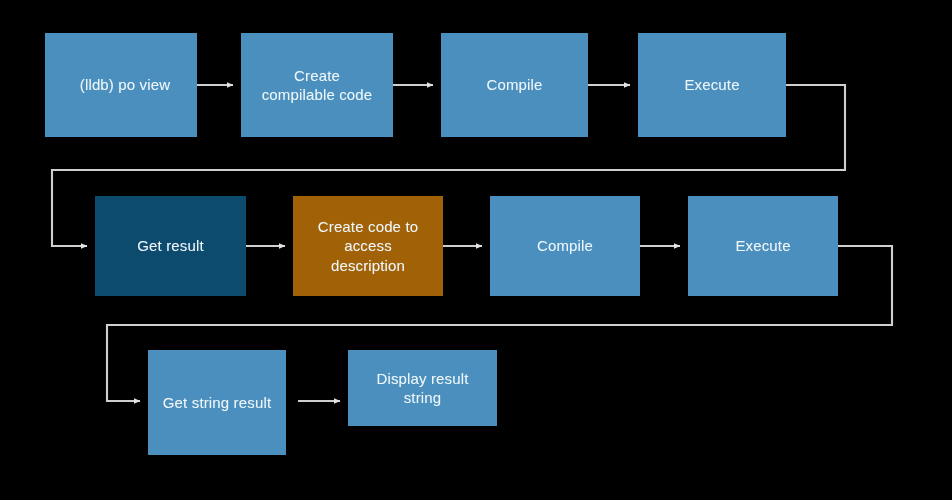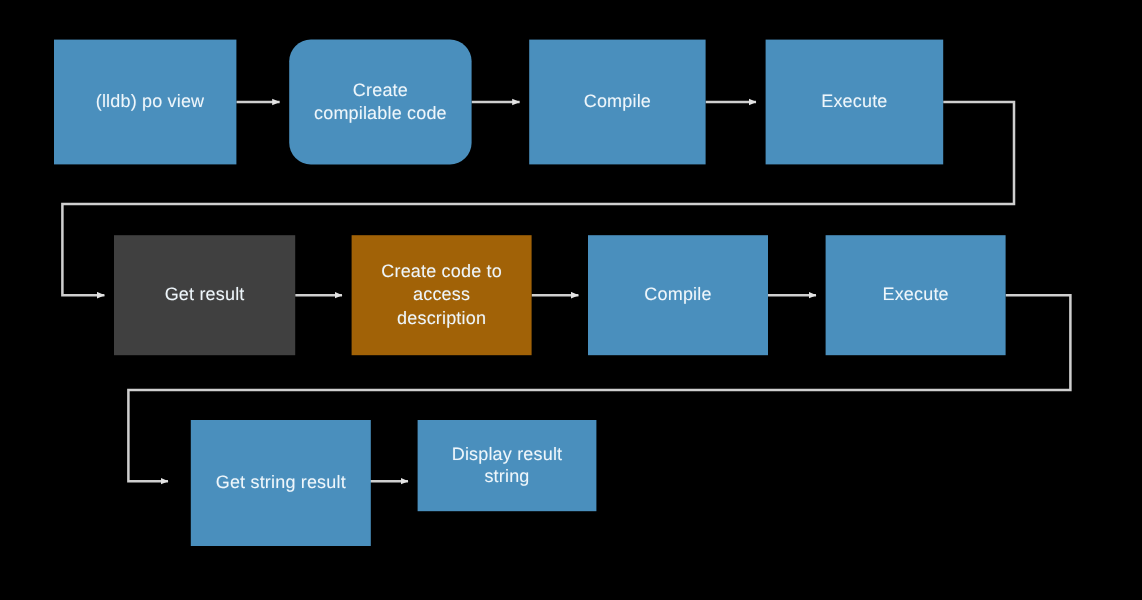--- a/index.html
+++ b/index.html
@@ -76,45 +76,45 @@
 
       <path d="M838,246 L892,246 L892,325 L107,325 L107,401 L140,401" marker-end="url(#arrowhead)"></path>
 
       <line x1="298" y1="401" x2="340" y2="401" marker-end="url(#arrowhead)"></line>
     </g>
   </svg>
 
   <div class="node" style="left: 45px; top: 33px; width: 152px; height: 104px; background: rgb(74, 143, 189); padding-left: 16px;">
     <span class="node-label">(lldb) po view</span>
   </div>
-  <div class="node" style="left: 241px; top: 33px; width: 152px; height: 104px; background: rgb(74, 143, 189); border-radius: 18px;">
+  <div class="node" style="left: 241px; top: 33px; width: 152px; height: 104px; background: rgb(74, 143, 189);">
     <span class="node-label">Create
 compilable code</span>
   </div>
   <div class="node" style="left: 441px; top: 33px; width: 147px; height: 104px; background: rgb(74, 143, 189);">
     <span class="node-label">Compile</span>
   </div>
   <div class="node" style="left: 638px; top: 33px; width: 148px; height: 104px; background: rgb(74, 143, 189);">
     <span class="node-label">Execute</span>
   </div>
-  <div class="node" style="left: 95px; top: 196px; width: 151px; height: 100px; background: #404040;">
+  <div class="node" style="left: 95px; top: 196px; width: 151px; height: 100px; background: #0c4a6e;">
     <span class="node-label">Get result</span>
   </div>
   <div class="node" style="left: 293px; top: 196px; width: 150px; height: 100px; background: #a16207;">
     <span class="node-label">Create code to
 access
 description</span>
   </div>
   <div class="node" style="left: 490px; top: 196px; width: 150px; height: 100px; background: rgb(74, 143, 189);">
     <span class="node-label">Compile</span>
   </div>
   <div class="node" style="left: 688px; top: 196px; width: 150px; height: 100px; background: rgb(74, 143, 189);">
     <span class="node-label">Execute</span>
   </div>
-  <div class="node" style="left: 159px; top: 350px; width: 150px; height: 105px; background: rgb(74, 143, 189);">
+  <div class="node" style="left: 148px; top: 350px; width: 138px; height: 105px; background: rgb(74, 143, 189);">
     <span class="node-label">Get string result</span>
   </div>
   <div class="node" style="left: 348px; top: 350px; width: 149px; height: 76px; background: rgb(74, 143, 189);">
     <span class="node-label">Display result
 string</span>
   </div>
 
 </div>
 
 </body></html>

